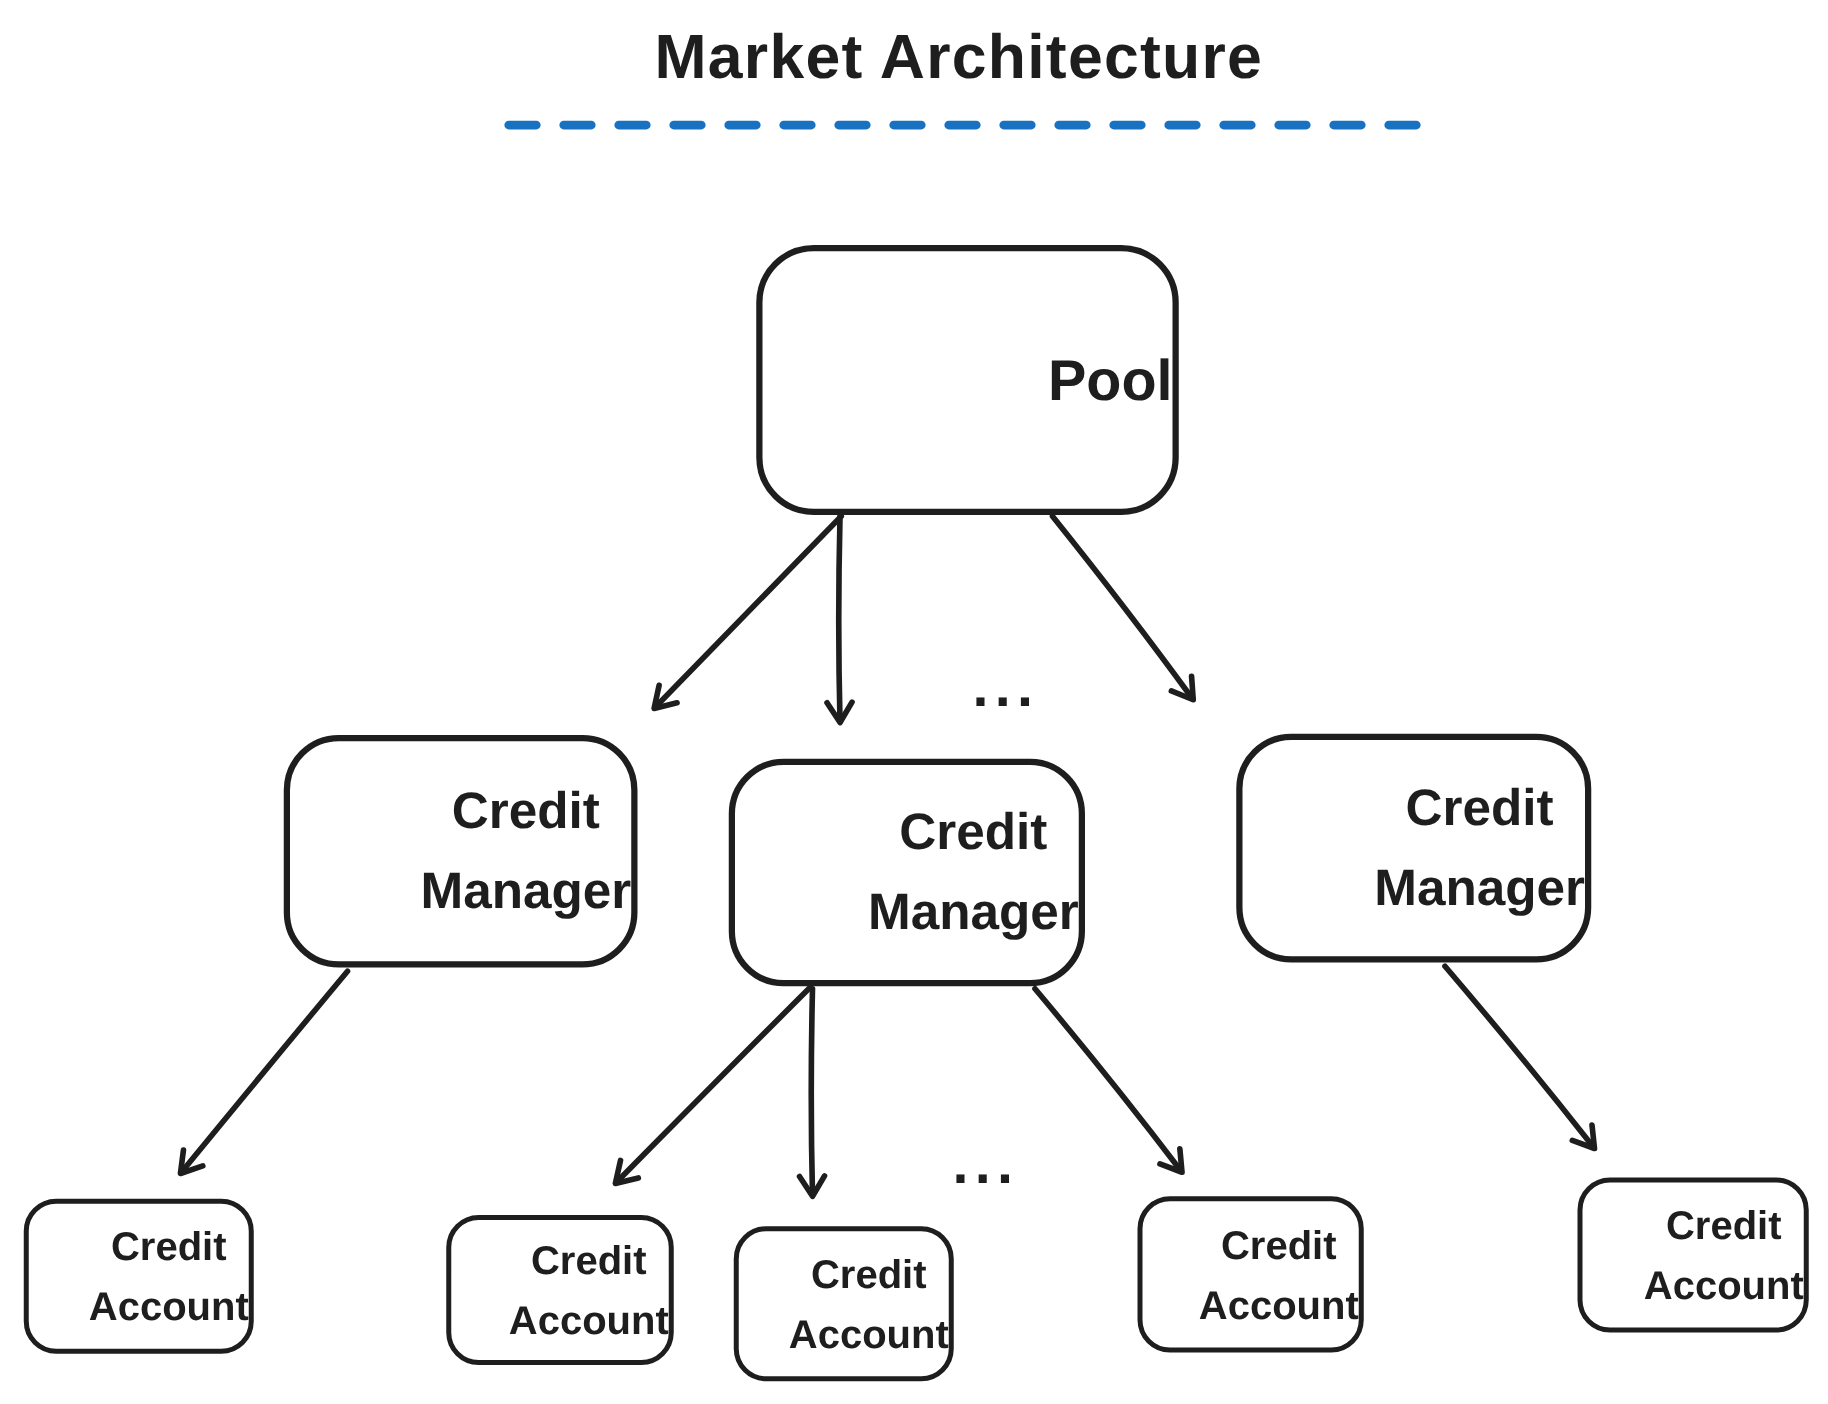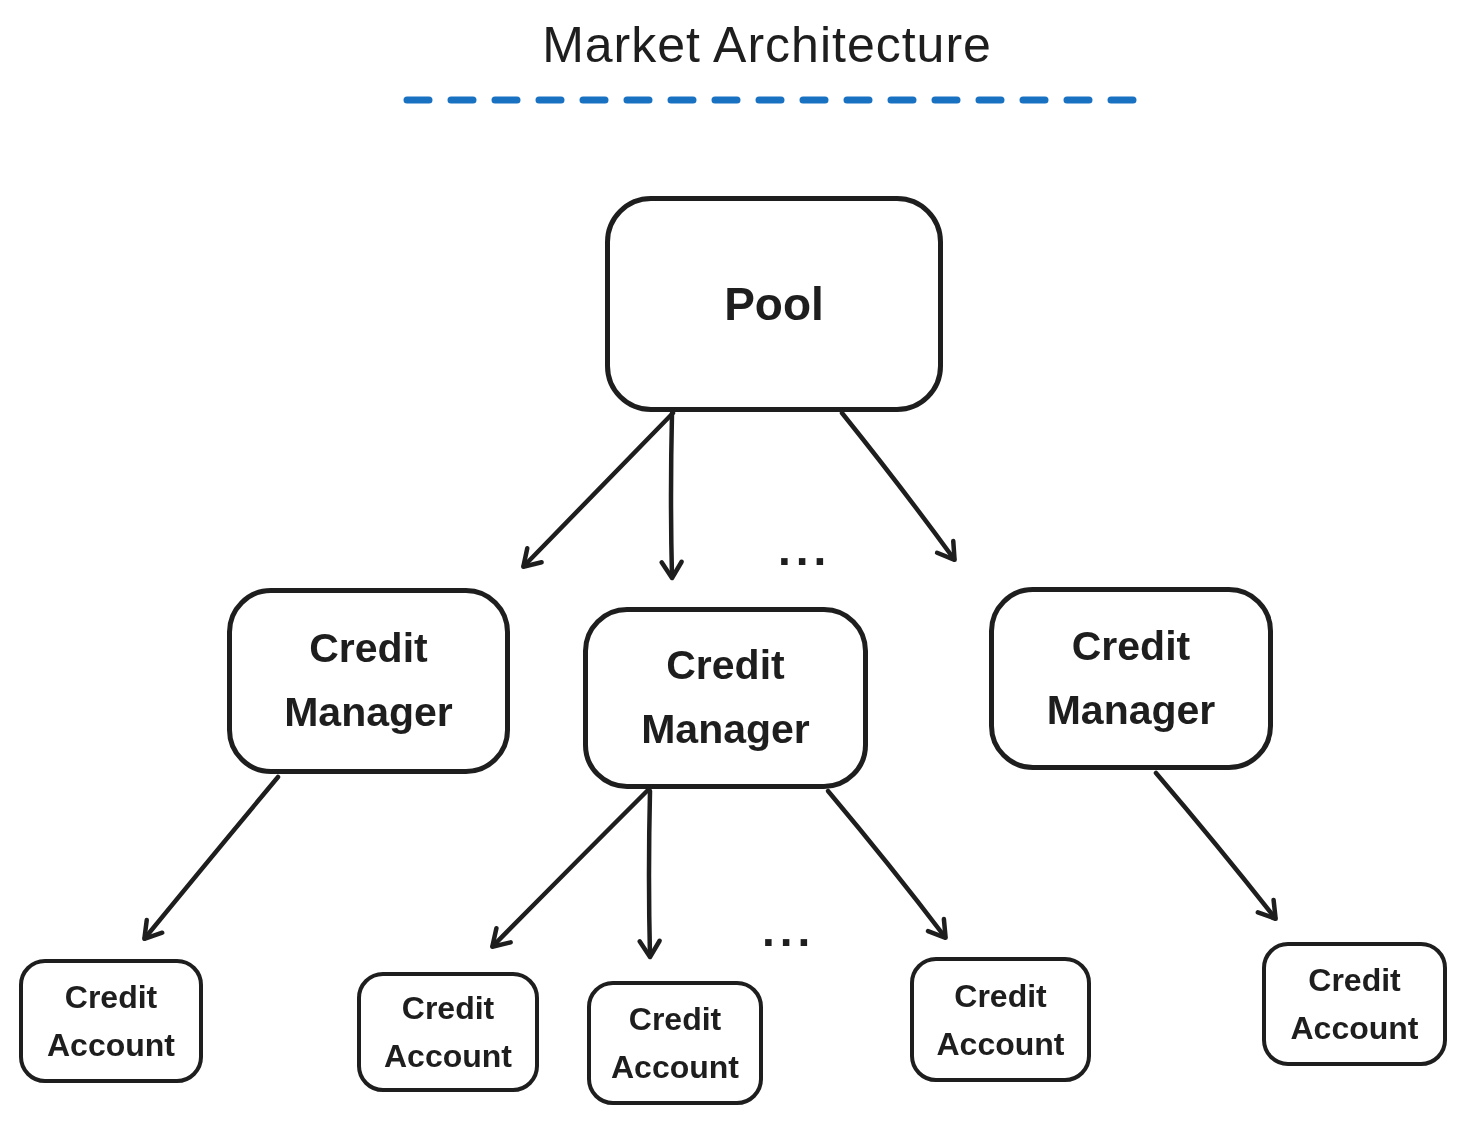--- a/index.html
+++ b/index.html
@@ -19,21 +19,21 @@
     height: 1123px;
     overflow: hidden;
     background: var(--background);
   }
   .title {
     position: absolute;
     top: 16px;
     left: 767px;
     transform: translateX(-50%);
     font-size: 50px;
-    font-weight: 400;
+    font-weight: 700;
     letter-spacing: 1px;
     white-space: nowrap;
     color: var(--stroke);
   }
   svg.links {
     position: absolute;
     inset: 0;
     width: 100%;
     height: 100%;
   }
@@ -55,21 +55,21 @@
     stroke-width: 7;
     stroke-linecap: round;
     stroke-dasharray: 22 22;
   }
   .node {
     position: absolute;
     background: var(--background);
     border: 5px solid var(--stroke);
     display: flex;
     align-items: center;
-    justify-content: center;
+    justify-content: flex-end;
     text-align: center;
     font-weight: 700;
     white-space: pre-line;
     color: var(--stroke);
   }
   .node.pool {
     border-radius: 46px;
     font-size: 46px;
   }
   .node.manager {

